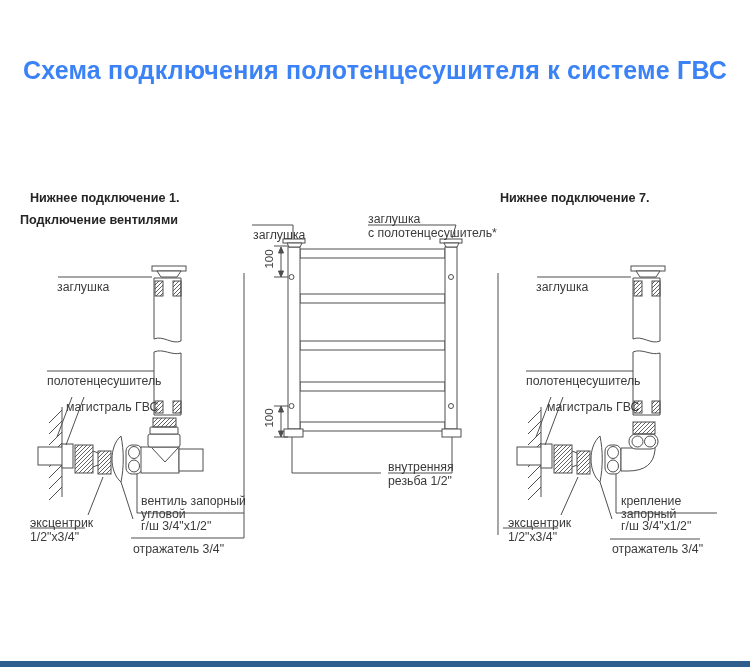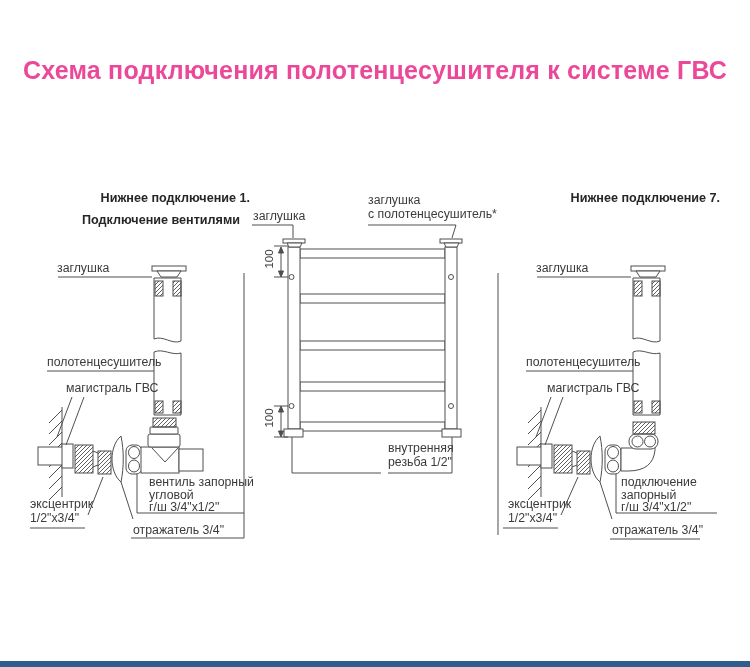--- a/index.html
+++ b/index.html
@@ -1,33 +1,33 @@
 <!DOCTYPE html>
 <html><head>
 <meta charset="utf-8">
 <style>
   html,body{margin:0;padding:0;background:#fff;}
   .page{position:relative;width:750px;height:667px;background:#fff;overflow:hidden;
         font-family:"Liberation Sans","DejaVu Sans",sans-serif;}
   .title{position:absolute;left:0;top:56px;width:750px;text-align:center;
          font-size:25px;font-weight:700;color:#1e3a66;letter-spacing:.2px;}
-  .head{position:absolute;font-size:12.6px;font-weight:700;color:#262626;text-align:right;white-space:nowrap;}
-  .lbl{position:absolute;font-size:12.3px;color:#3b3b3b;white-space:nowrap;line-height:14px;}
+  .head{position:absolute;font-size:12.6px;font-weight:700;color:#262626;text-align:left;white-space:nowrap;}
+  .lbl{position:absolute;font-size:12.3px;color:#3b3b3b;white-space:nowrap;line-height:14px;margin-top:19px;}
   .tight{line-height:12.5px;}
   .dim{position:absolute;width:30px;text-align:center;font-size:11.5px;color:#3b3b3b;
        transform:rotate(-90deg);}
   svg.draw{position:absolute;}
   .footer-bar{position:absolute;left:0;top:661px;width:750px;height:6px;}
 </style>
 </head>
 <body>
 
 <div class="page">
 
-  <div class="title" style="color: #ec4899;">Схема подключения полотенцесушителя к системе ГВС</div>
+  <div class="title" style="color: #3b82f6;">Схема подключения полотенцесушителя к системе ГВС</div>
 
   <div class="head" style="left:30px;top:191px;width:220px">Нижнее подключение 1.</div>
   <div class="head" style="left:20px;top:213px;width:220px">Подключение вентилями</div>
 
   <svg class="draw" style="left:20px;top:255px;width:230px;height:292px" viewBox="20 255 230 292">
     <defs>
       <pattern id="hatchL" patternUnits="userSpaceOnUse" width="4" height="4">
         <path d="M0,4 L4,0" stroke="#4f4f4f" stroke-width="0.9"></path>
       </pattern>
     </defs>
@@ -100,21 +100,21 @@
     </g>
   </svg>
 
   <div class="lbl" style="left:57px;top:261px">заглушка</div>
   <div class="lbl" style="left:47px;top:355px">полотенцесушитель</div>
   <div class="lbl" style="left:66px;top:381px">магистраль ГВС</div>
   <div class="lbl" style="left:30px;top:497px">
     <div>эксцентрик</div>
     <div>1/2"х3/4"</div>
   </div>
-  <div class="lbl tight" style="left:149px;top:476px">
+  <div class="lbl tight" style="left:141px;top:476px">
     <div>вентиль запорный</div>
     <div>угловой</div>
     <div>г/ш 3/4"х1/2"</div>
   </div>
   <div class="lbl" style="left:133px;top:523px">отражатель 3/4"</div>
 
   <svg class="draw" style="left:245px;top:195px;width:235px;height:290px" viewBox="245 195 235 290">
     <g fill="none" stroke="#4f4f4f" stroke-width="1">
 
       <g>
@@ -256,20 +256,20 @@
   </svg>
 
   <div class="lbl" style="left:536px;top:261px">заглушка</div>
   <div class="lbl" style="left:526px;top:355px">полотенцесушитель</div>
   <div class="lbl" style="left:547px;top:381px">магистраль ГВС</div>
   <div class="lbl" style="left:508px;top:497px">
     <div>эксцентрик</div>
     <div>1/2"х3/4"</div>
   </div>
   <div class="lbl tight" style="left:621px;top:476px">
-    <div>подключение</div>
+    <div>крепление</div>
     <div>запорный</div>
     <div>г/ш 3/4"х1/2"</div>
   </div>
   <div class="lbl" style="left:612px;top:523px">отражатель 3/4"</div>
 
   <div class="footer-bar" style="background: rgb(47, 94, 140);"></div>
 </div>
 
 </body></html>

